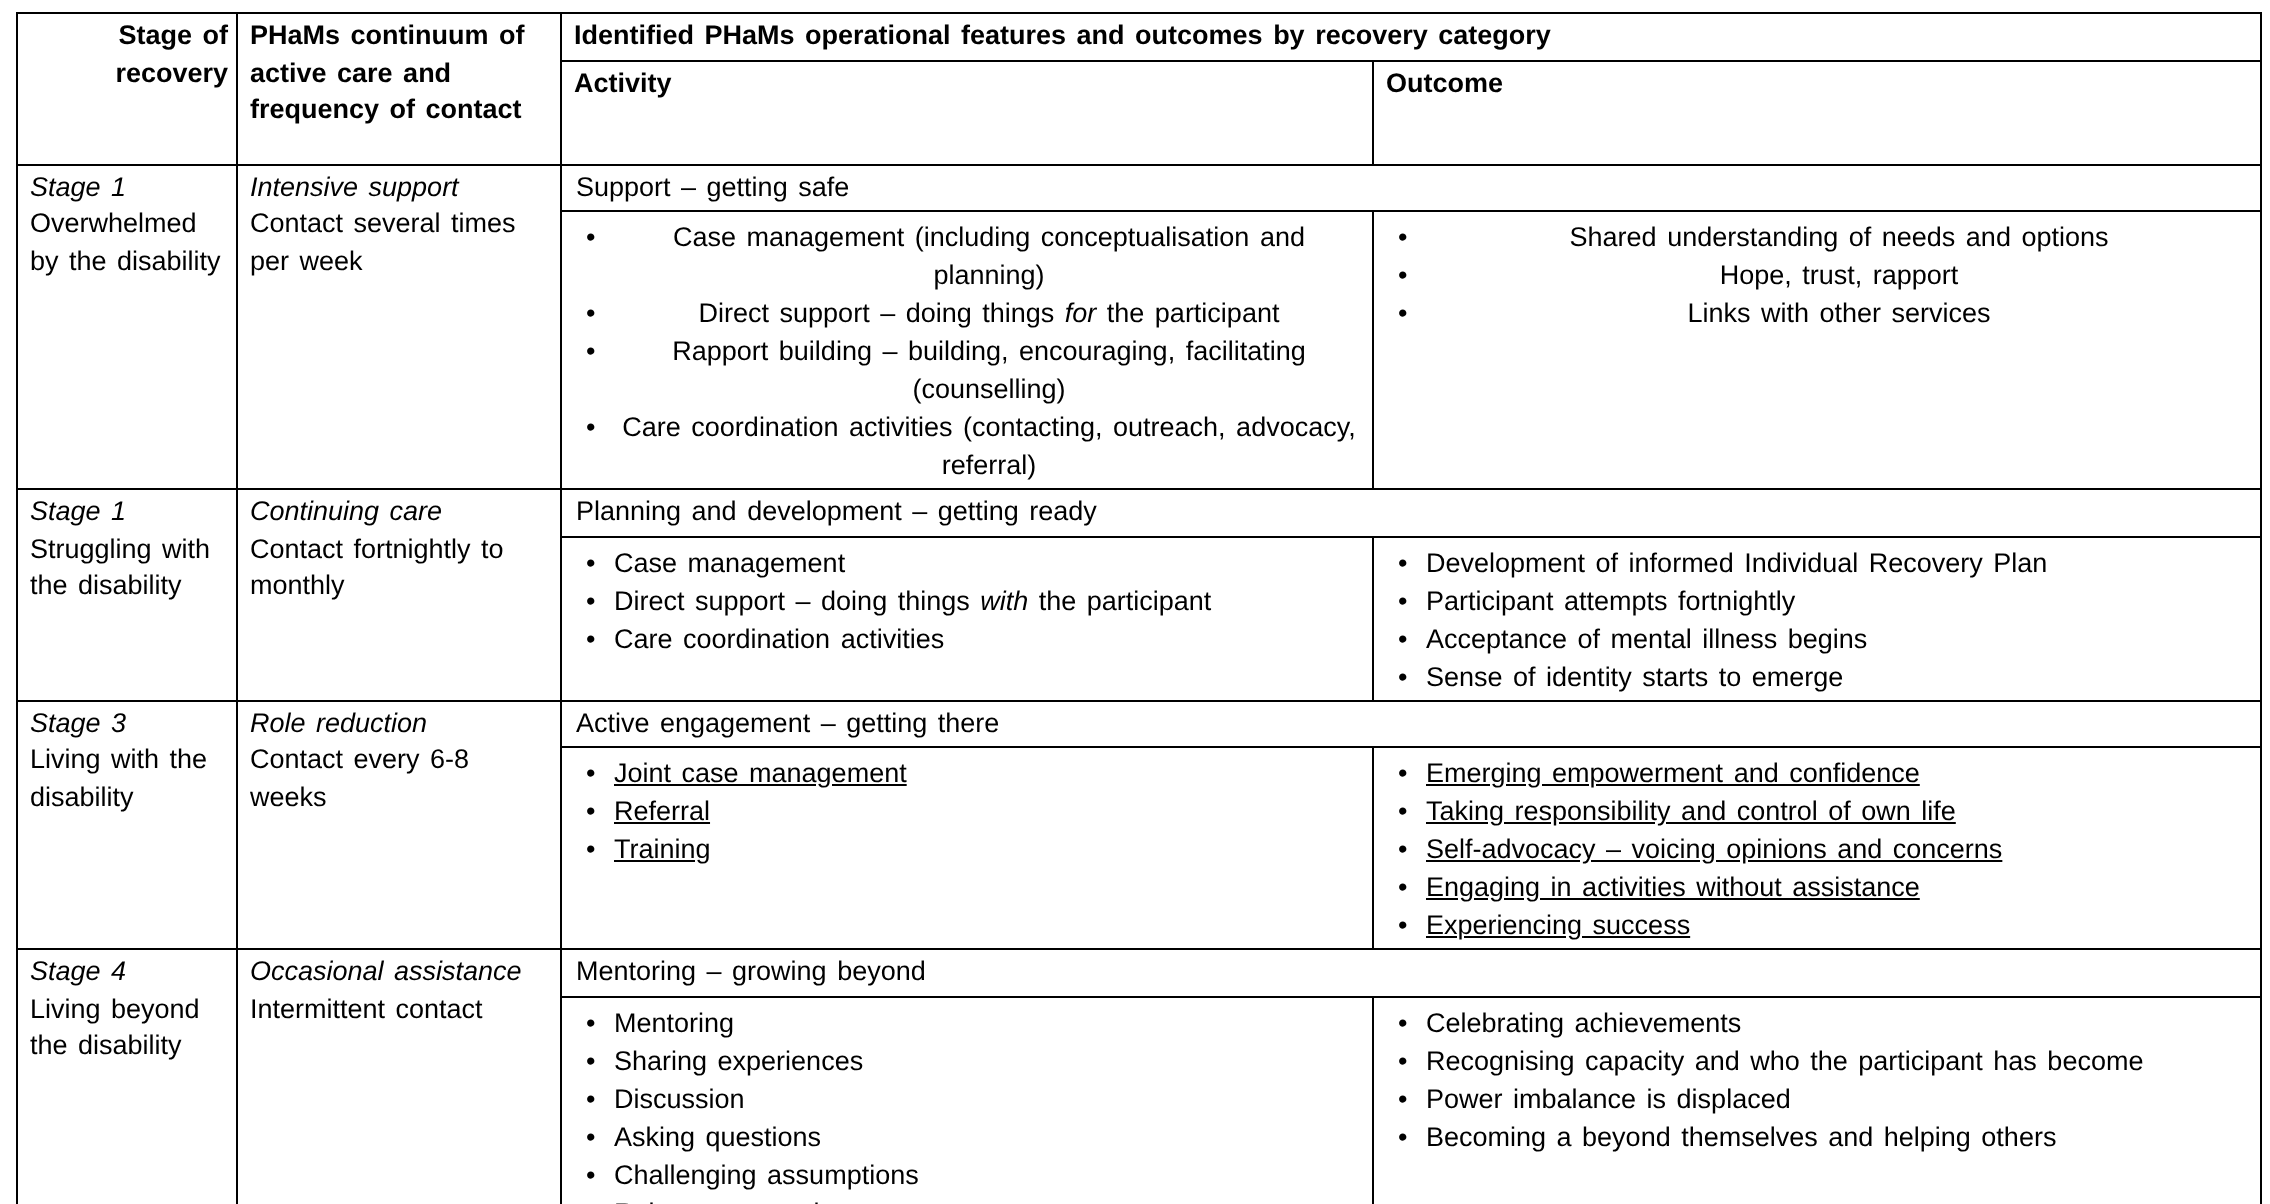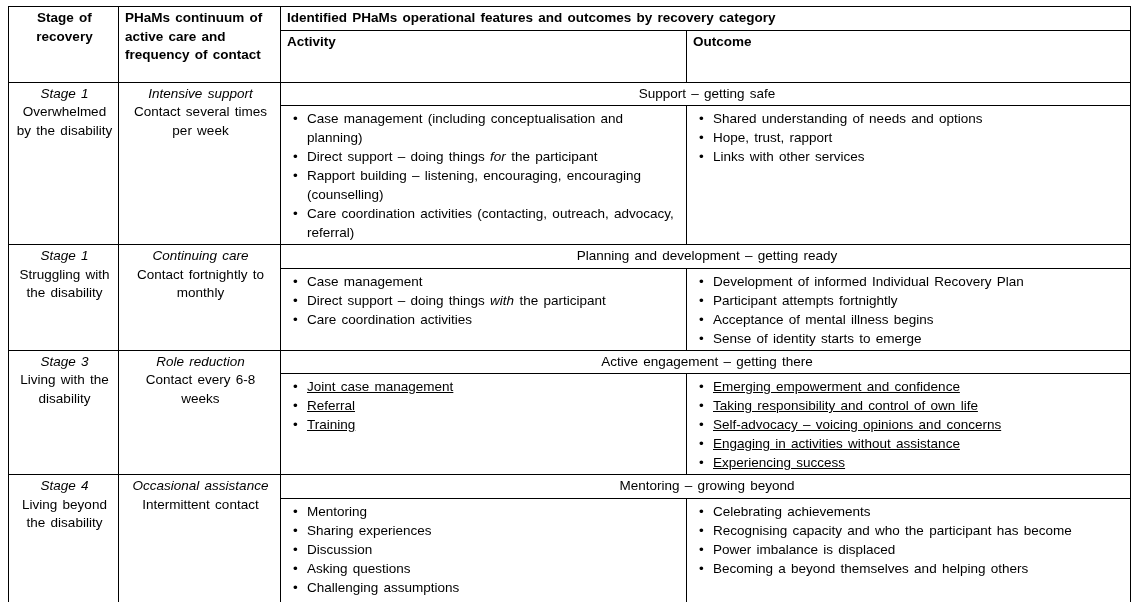--- a/index.html
+++ b/index.html
@@ -29,25 +29,25 @@
     line-height: 18.5px;
     word-spacing: 1.5px;
     padding: 2px 4px 2px 6px;
     overflow: hidden;
   }
   th {
     font-weight: bold;
     text-align: left;
     padding-top: 2px;
   }
-  th.left-hdr { text-align: center; padding-left: 6px; }
+  th.left-hdr { text-align: right; padding-left: 6px; }
   tr.hdr-top { height: 20px; }
   tr.hdr-sub { height: 52px; }
-  tr.phase-row { height: 23px; text-align: center; }
-  tr.b1 { height: 130px; }
+  tr.phase-row { height: 23px; }
+  tr.b1 { height: 130px; text-align: center; }
   tr.b2 { height: 74px; }
   tr.b3 { height: 91px; text-decoration: underline; }
   tr.b4 { height: 115px; }
   td.phase-cell { padding-left: 7px; }
   td.stage-cell i, td.care-cell i { font-style: italic; }
   ul.bullets {
     list-style: none;
     margin: 1px 0 0 0;
     padding: 0 0 0 6px;
   }
@@ -89,21 +89,21 @@
         <tr class="phase-row">
           <td class="stage-cell" rowspan="2"><i>Stage 1</i><br><span>Overwhelmed by the disability</span></td>
           <td class="care-cell" rowspan="2"><i>Intensive support</i><br><span>Contact several times per week</span></td>
           <td class="phase-cell" colspan="2">Support – getting safe</td>
         </tr>
         <tr class="bullets-row b1">
           <td class="act-cell">
             <ul class="bullets">
               <li>Case management (including conceptualisation and planning)</li>
               <li>Direct support – doing things <i>for</i> the participant</li>
-              <li>Rapport building – listening, encouraging, encouraging (counselling)</li>
+              <li>Rapport building – building, encouraging, facilitating (counselling)</li>
               <li>Care coordination activities (contacting, outreach, advocacy, referral)</li>
             </ul>
           </td>
           <td class="out-cell">
             <ul class="bullets">
               <li>Shared understanding of needs and options</li>
               <li>Hope, trust, rapport</li>
               <li>Links with other services</li>
             </ul>
           </td>

